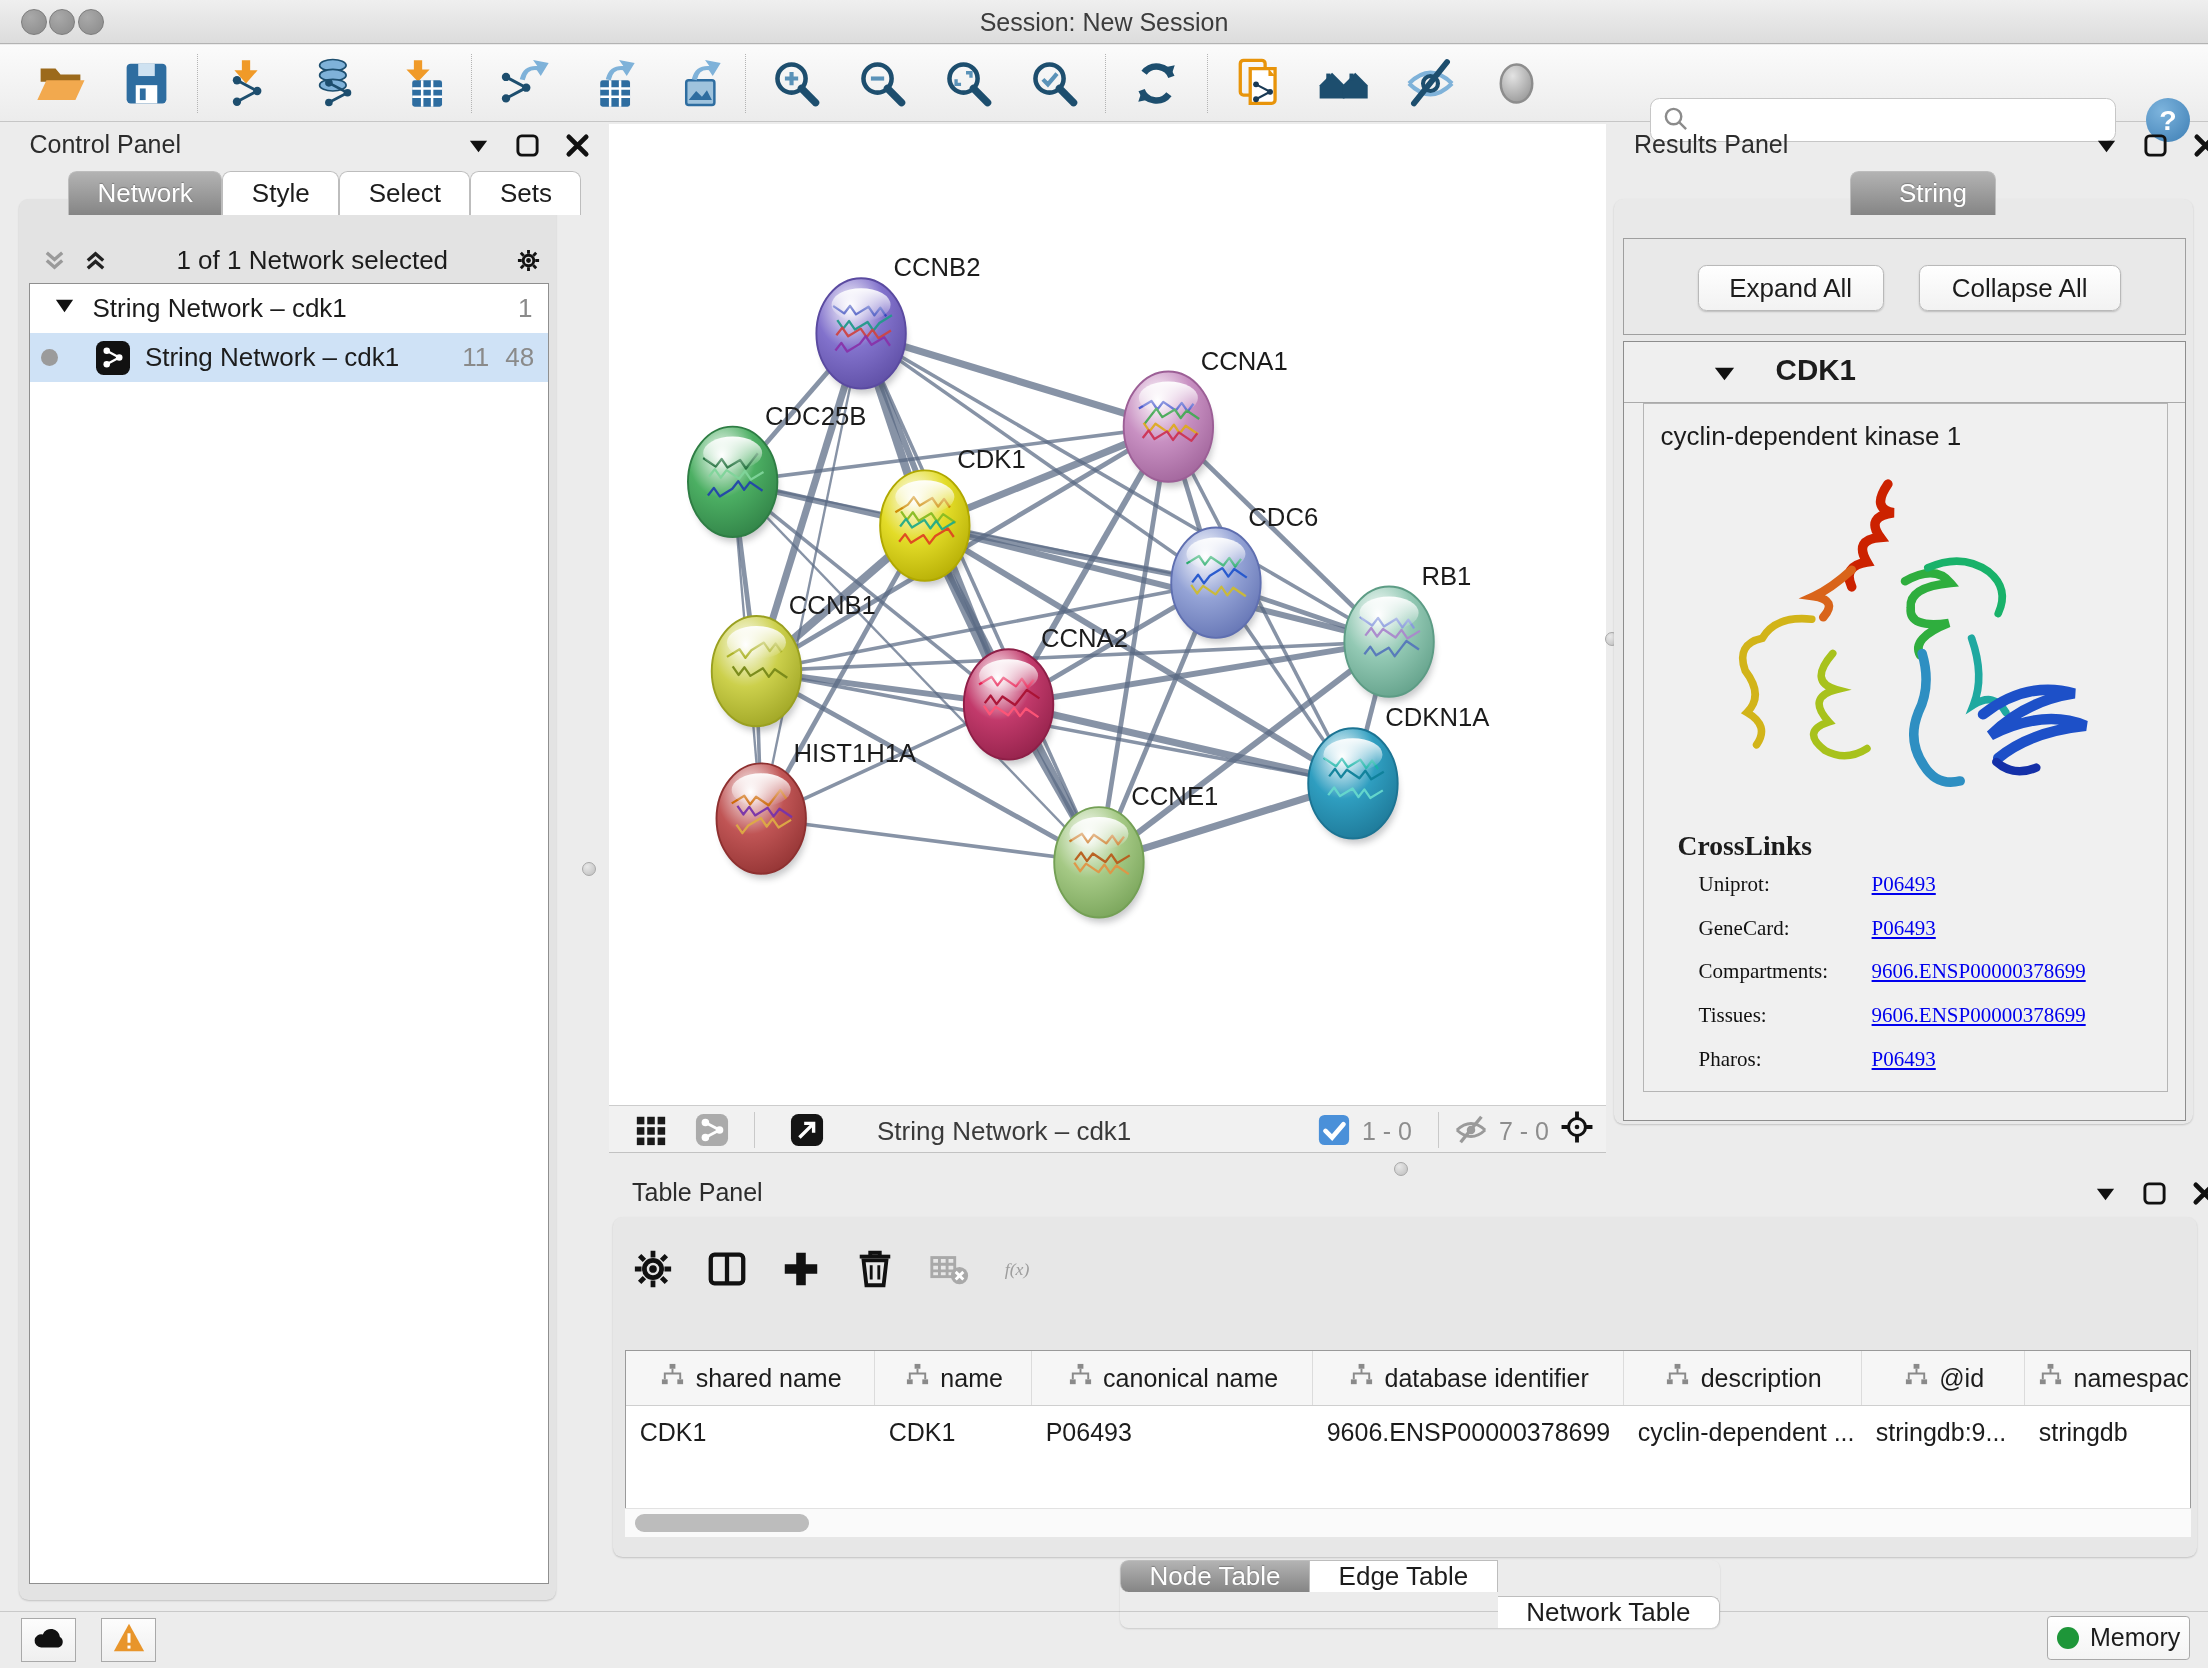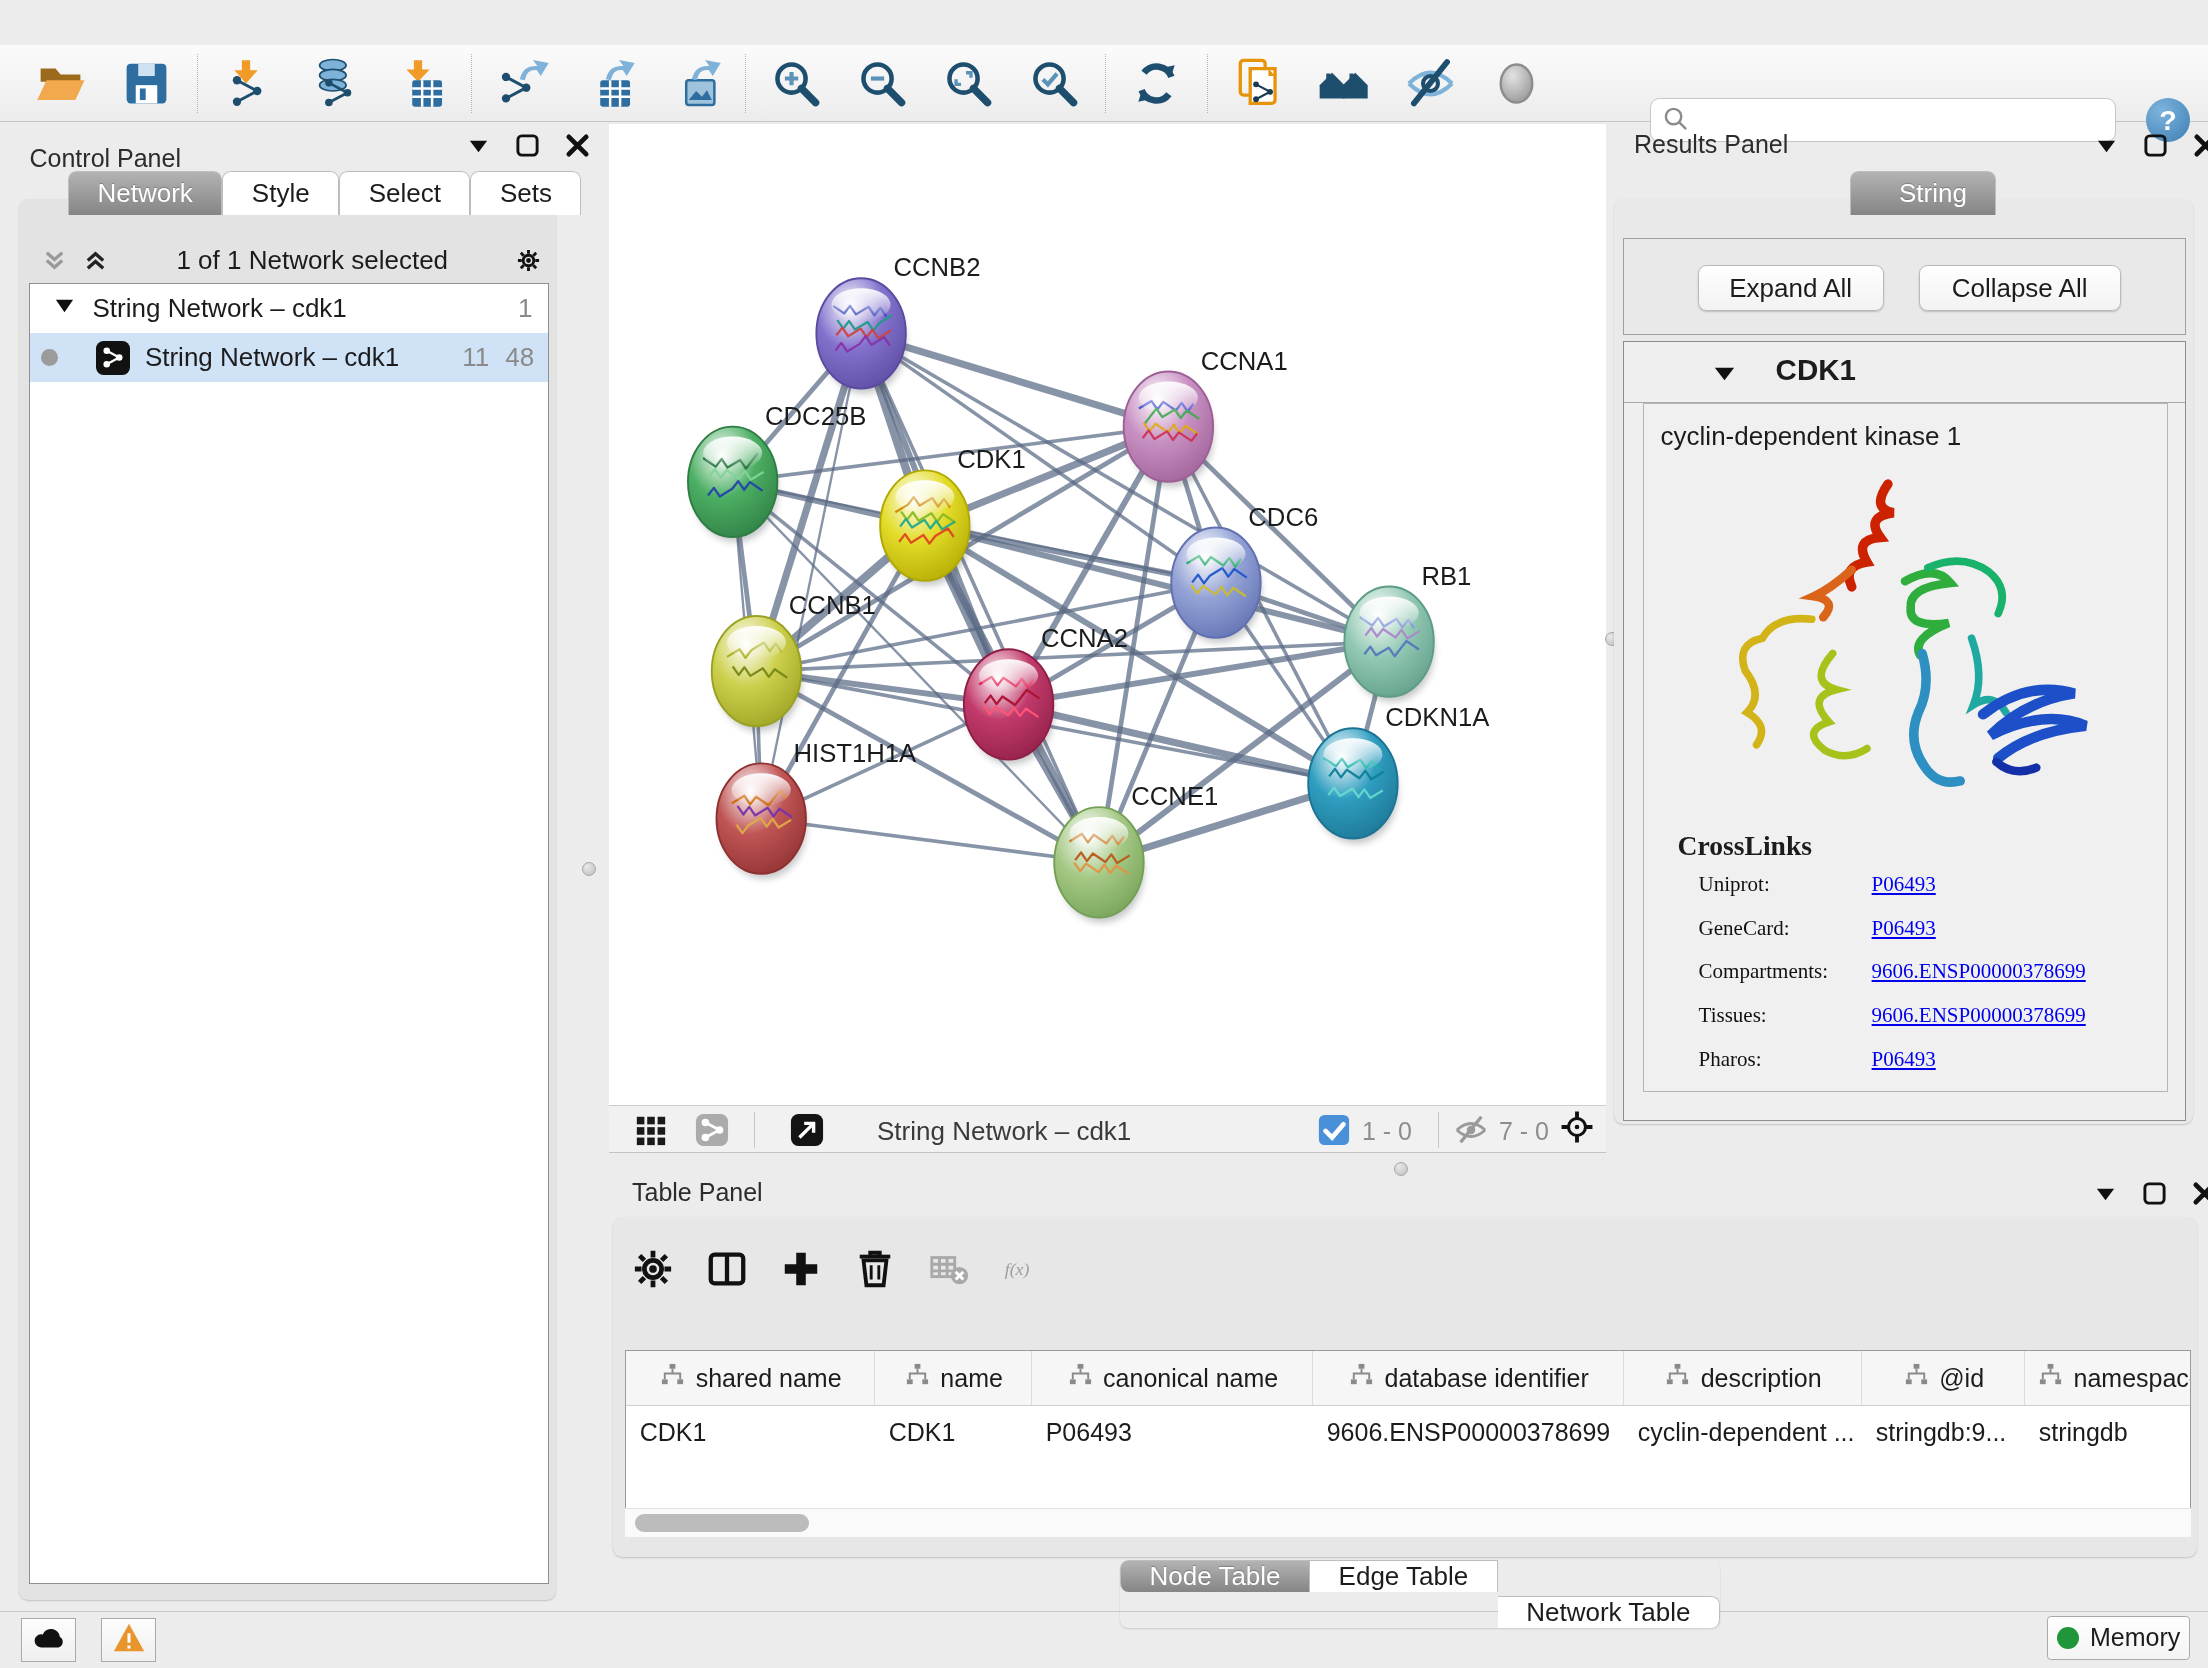--- a/index.html
+++ b/index.html
@@ -121,20 +121,26 @@
   .membtn { position:absolute; left:2047px; top:3.8px; width:143px; height:44px;
     background:linear-gradient(#ffffff,#f4f4f4); border:1.9px solid #a9a9a9; border-radius:3.8px;
     display:flex; align-items:center; justify-content:center; gap:11.4px; font-size:25px; }
   .memdot { width:22px; height:22px; border-radius:50%; background:#1e9639; }
 </style>
 </head>
 <body>
 
 <div id="app">
 
+  <div class="titlebar">
+    <div class="tlight" style="left:21px"></div>
+    <div class="tlight" style="left:49px"></div>
+    <div class="tlight" style="left:78px"></div>
+    <div class="wintitle">Session: New Session</div>
+  </div>
 
   <div class="toolbar">
     <div id="toolbar-groups">
         <div class="tgroup">
           <span class="tool">
             <svg viewBox="0 0 64 64">
               <path d="M8 14h18l6 7h24v9H8z" fill="#9c6a1c"></path>
               <path d="M4 52l11-24h46l-11 24z" fill="#f2a94e"></path>
             </svg>
           </span>
@@ -321,21 +327,21 @@
             <circle cx="12" cy="12" r="8" fill="none" stroke="#8b8b8b" stroke-width="2.5"></circle>
             <line x1="18" y1="18" x2="25" y2="25" stroke="#8b8b8b" stroke-width="2.5"></line>
           </svg>
       </span>
       <input placeholder="" style="">
     </div>
     <div class="helpbtn">?</div>
   </div>
 
   <div>
-    <div class="ptitle" style="position:absolute;left:29.5px;top:144px">Control Panel</div>
+    <div class="ptitle" style="position:absolute;left:29.5px;top:130px">Control Panel</div>
     <div class="winctl" style="left:464px;top:131px">
       <span class="wc">
           <svg viewBox="0 0 26 26">
             <path d="M4 8h18l-9 12z" fill="#111"></path>
           </svg>
         </span>
       <span class="wc">
           <svg viewBox="0 0 26 26">
             <rect x="3" y="3" width="20" height="20" rx="4" fill="none" stroke="#111" stroke-width="3"></rect>
           </svg>

